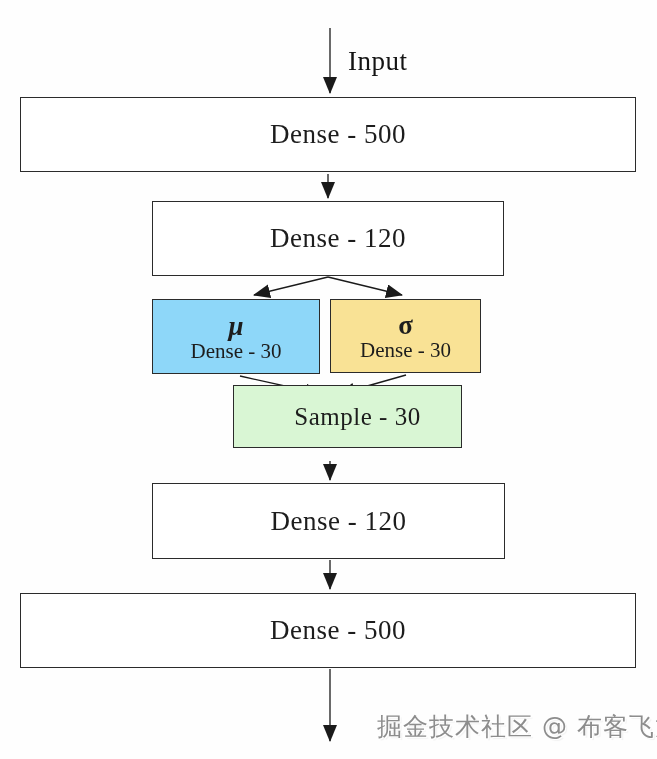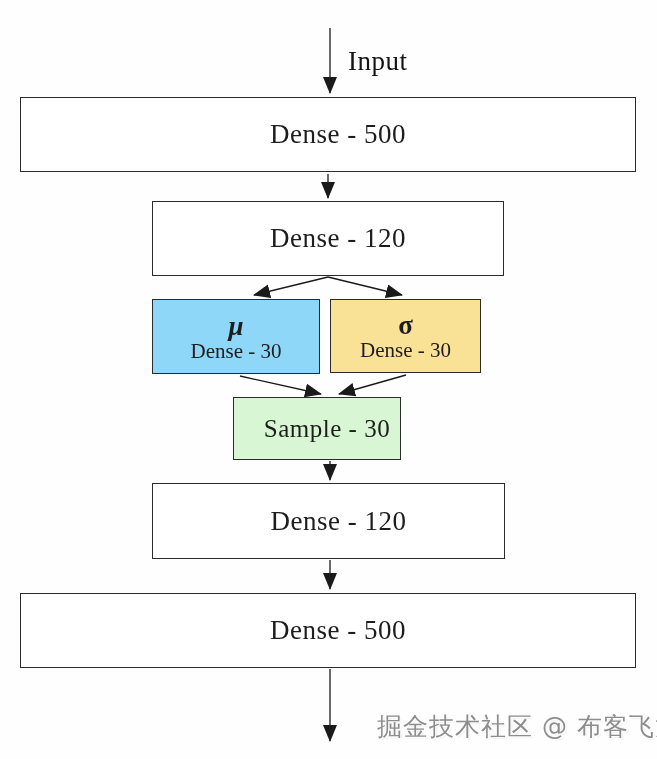--- a/index.html
+++ b/index.html
@@ -37,21 +37,21 @@
   }
   .node .big-label {
     font-size: 27px;
     letter-spacing: 0.5px;
     margin-left: 20px;
   }
   .node.dense500-top    { left: 20px;  top: 97px;  width: 616px; height: 75px; }
   .node.dense120-top    { left: 152px; top: 201px; width: 352px; height: 75px; }
   .node.mu-box          { left: 152px; top: 299px; width: 168px; height: 75px; background: #8ed7f9; }
   .node.sigma-box       { left: 330px; top: 299px; width: 151px; height: 74px; background: #f9e295; }
-  .node.sample-box      { left: 233px; top: 397px; width: 168px; height: 63px; background: #d9f6d4; }
+  .node.sample-box      { left: 233px; top: 385px; width: 229px; height: 63px; background: #d9f6d4; }
   .node.dense120-bottom { left: 152px; top: 483px; width: 353px; height: 76px; }
   .node.dense500-bottom { left: 20px;  top: 593px; width: 616px; height: 75px; }
   .node.sample-box .big-label { font-size: 25px; }
   .symbol {
     font-size: 27px;
     line-height: 28px;
   }
   .symbol.mu    { font-style: italic; font-weight: 600; }
   .symbol.sigma { font-style: normal; font-weight: 700; }
   .sub-label {

